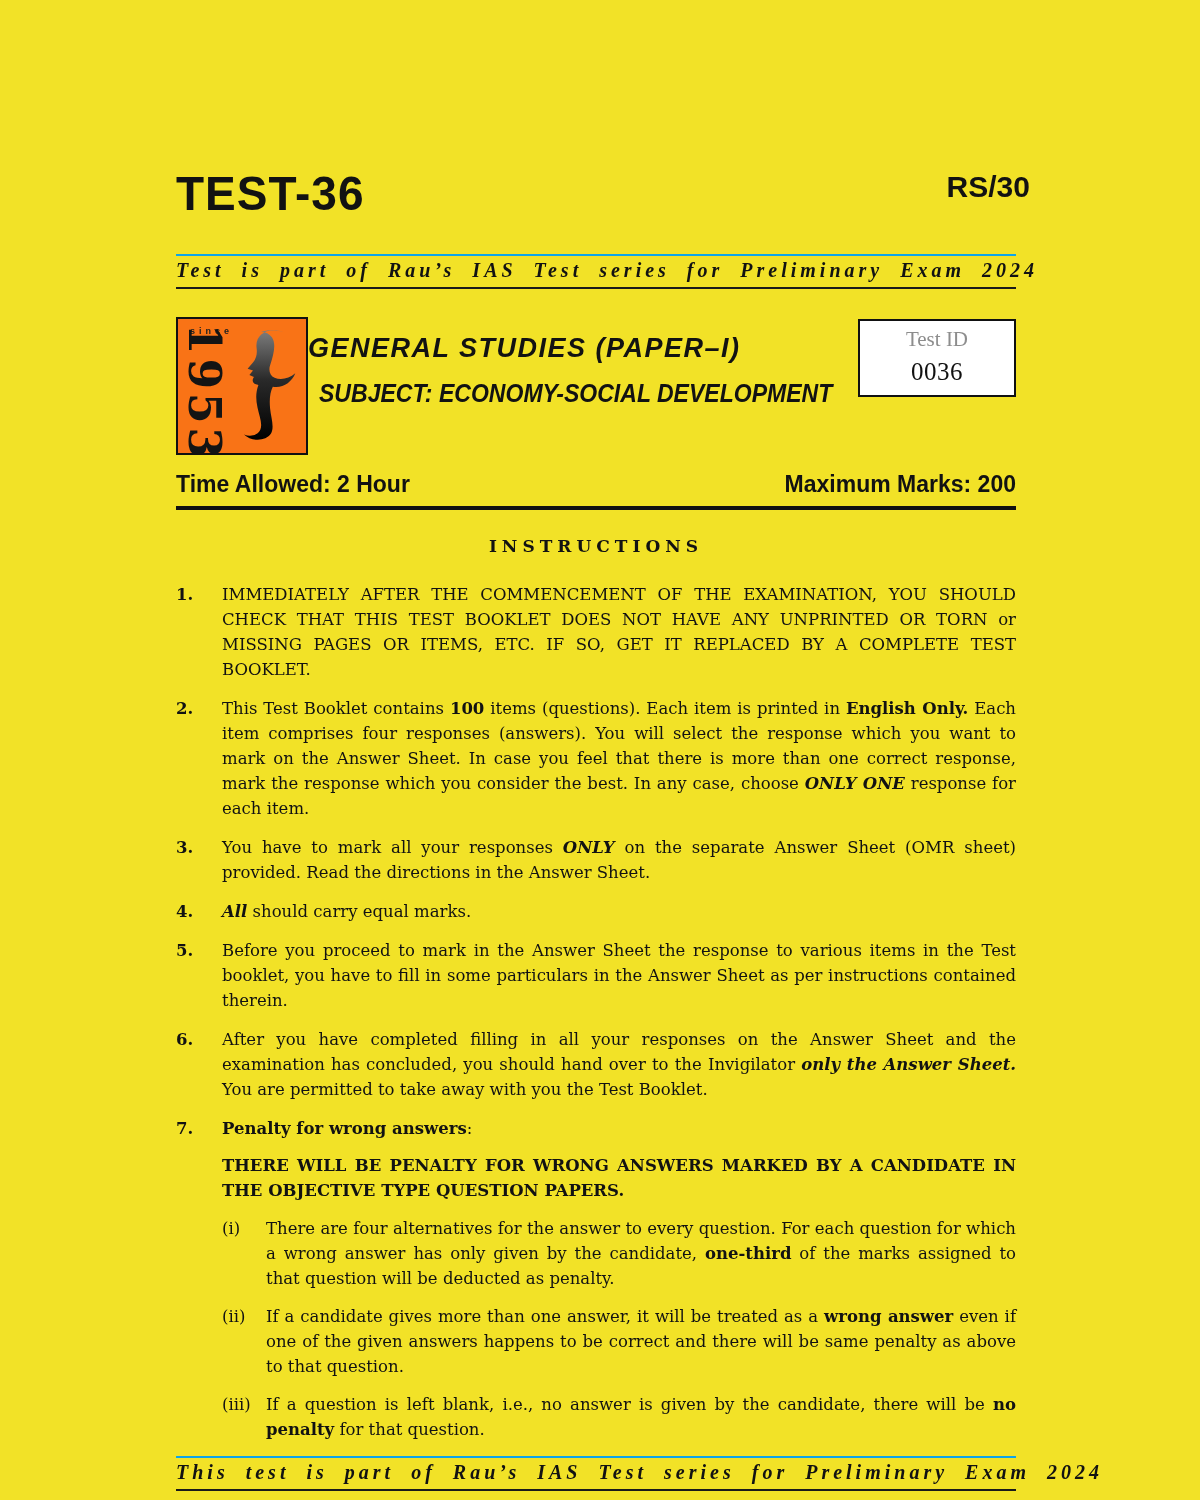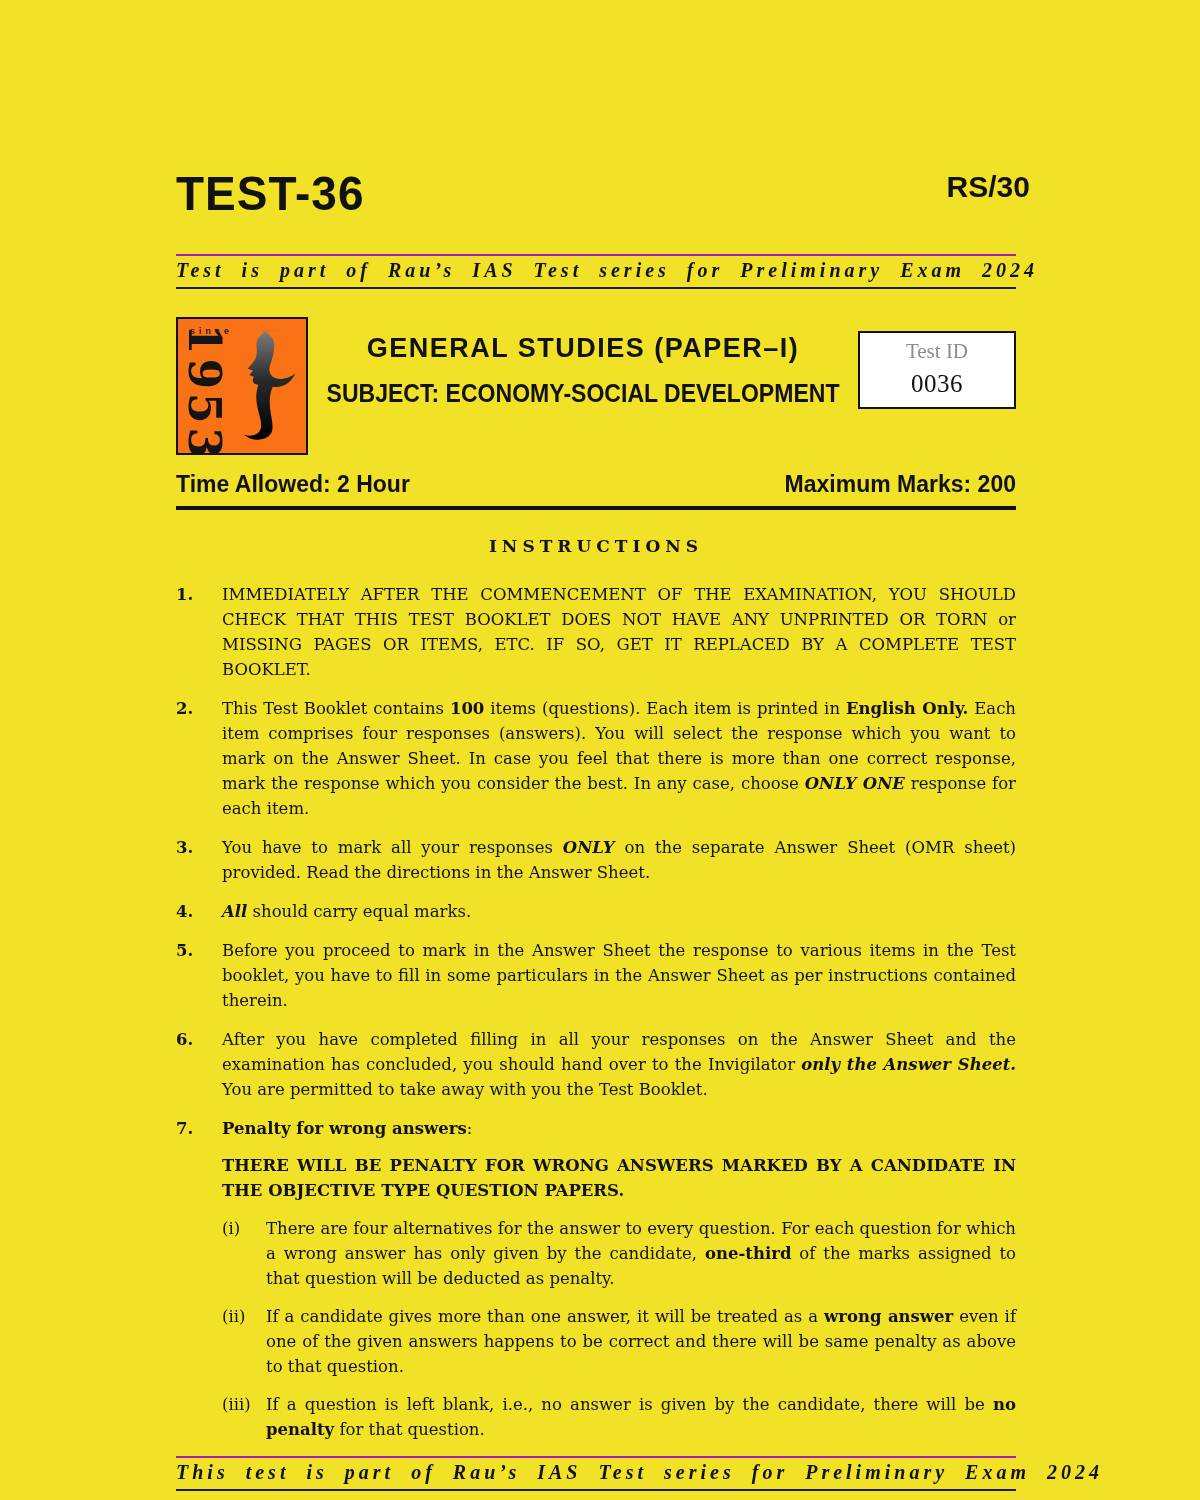--- a/index.html
+++ b/index.html
@@ -31,21 +31,21 @@
   .paper-code{
     position:absolute;
     right:-14px;top:2px;
     font-family:"Liberation Sans", sans-serif;
     font-weight:bold;
     font-size:30px;
   }
   
   .banner{
     margin-top:36px;
-    border-top:2px solid #a21caf;
+    border-top:2px solid #0ea5e9;
     border-bottom:2px solid #1a1a1a;
     padding:3px 0 5px 0;
     text-align:center;
   }
   .banner-text{
     font-family:"Liberation Serif", serif;
     font-style:italic;
     font-weight:bold;
     font-size:20px;
     letter-spacing:4px;
@@ -82,22 +82,23 @@
     font-family:"DejaVu Serif", serif;
     font-weight:bold;
     font-size:44px;
     letter-spacing:4px;
     white-space:nowrap;
     color:#141414;
   }
   .logo-glyph{position:absolute;top:8px;right:8px;}
   .lh-center{
     flex:1 1 auto;
-    text-align:center;
+    text-align:left;
     padding-top:16px;
+    font-style:italic;
   }
   .lh-title{
     font-family:"Liberation Sans", sans-serif;
     font-weight:bold;
     font-size:27px;
     letter-spacing:1.5px;
     transform:scaleY(1.03);
   }
   .lh-subject{
     margin-top:16px;
@@ -107,21 +108,21 @@
     letter-spacing:0px;
     transform:scale(0.96,1.05);
   }
   .testid-box{
     flex:0 0 auto;
     width:158px;height:78px;
     background:#ffffff;
     border:2px solid #111;
     box-sizing:border-box;
     text-align:center;
-    margin-top:14px;
+    margin-top:2px;
   }
   .testid-label{
     font-family:"Liberation Serif", serif;
     font-size:21px;
     color:#8d8d8d;
     margin-top:6px;
   }
   .testid-value{
     font-family:"Liberation Serif", serif;
     font-size:25px;

